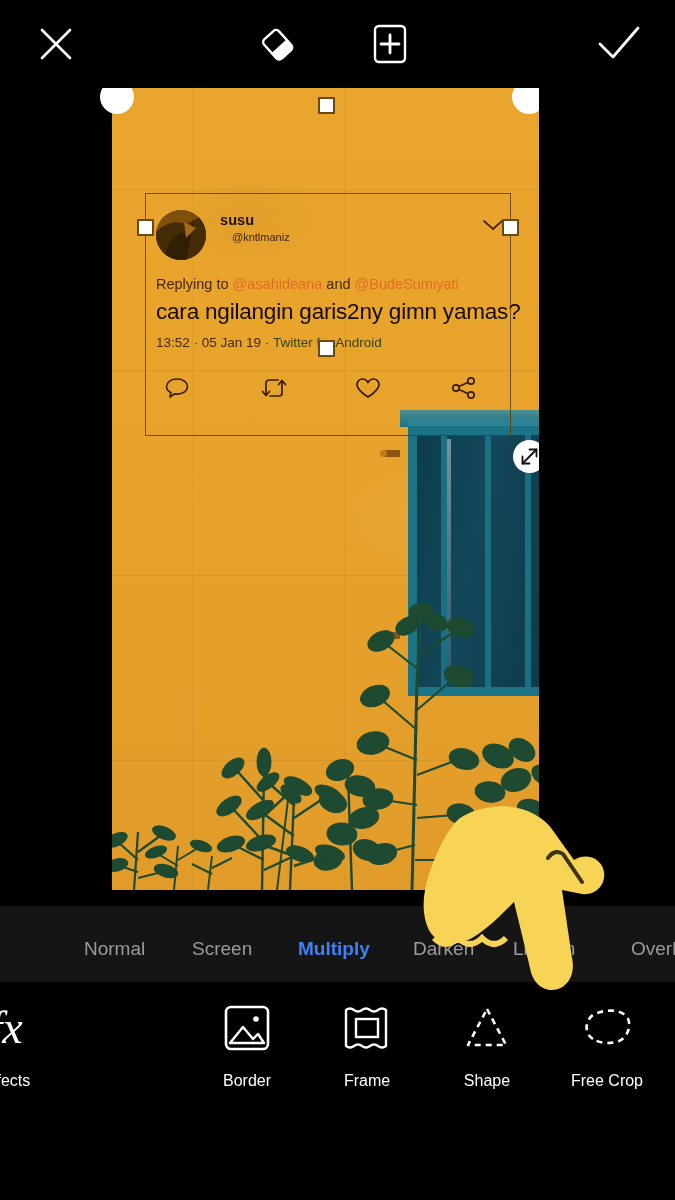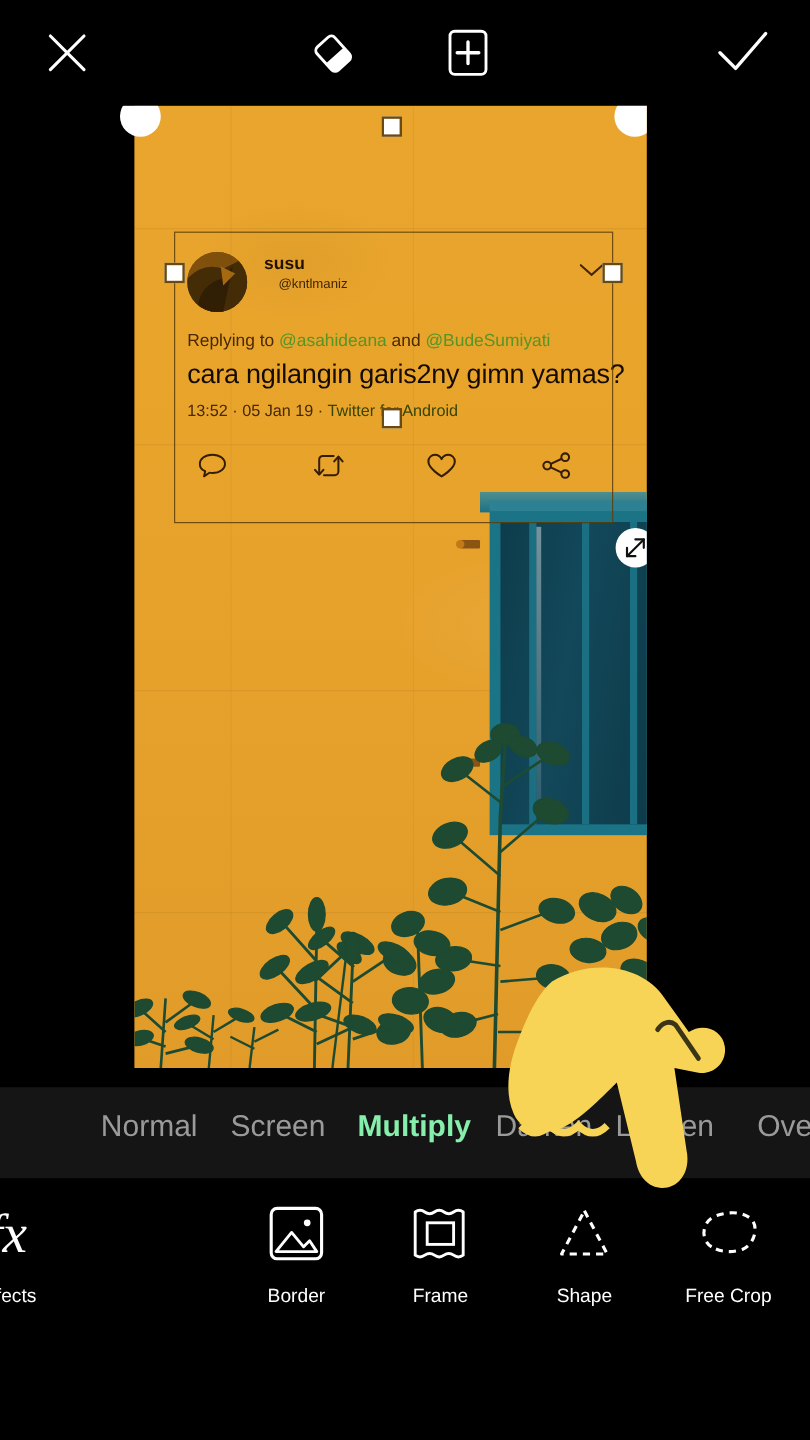--- a/index.html
+++ b/index.html
@@ -101,21 +101,21 @@
     border-radius:50%; overflow:hidden;
     background:linear-gradient(150deg,#8a7a40 0%, #6c5f2e 45%, #4d4420 100%);
   }
   #tw-name { position:absolute; left:64px; top:2px; font-size:14.5px;
              font-weight:bold; letter-spacing:.1px; color:#241a04; }
   #tw-handle { position:absolute; left:76px; top:21px; font-size:11px;
                color:#4a3a12; }
   #tw-chevron { position:absolute; right:8px; top:8px; }
   #tw-reply { position:absolute; left:6px; top:76px; font-size:14.5px;
               color:#4f4014; white-space:nowrap; }
-  #tw-reply .mention { color:#5eead4;margin-top:44px; }
+  #tw-reply .mention { color:#f9a8d4;margin-top:44px; }
   #tw-text { position:absolute; left:6px; top:99px; font-size:22.5px;
              color:#15100a; white-space:nowrap; letter-spacing:-.2px; }
   #tw-meta { position:absolute; left:6px; top:135px; font-size:13.5px;
              color:#4f4014; }
   #tw-meta .src { color:#3d6b1f; }
   #tw-actions { position:absolute; left:14px; top:175px; width:320px; height:30px; }
   .tw-act { position:absolute; top:0; width:26px; height:26px; }
 
   
   .corner-dot {
@@ -128,24 +128,24 @@
     border-radius:50%; background:#fff; z-index:31;
     display:flex; align-items:center; justify-content:center;
   }
 
   
   #blendbar {
     position:absolute; left:0; top:906px; width:675px; height:76px;
     background:#151515; z-index:35;
   }
   #blendbar .bm {
-    position:absolute; top:19px; font-size:25px; color:#9a9a9a;
+    position:absolute; top:32px; font-size:19px; color:#9a9a9a;
     white-space:nowrap;
   }
-  #blendbar .bm.active { color:#86efac; font-weight:bold; }
+  #blendbar .bm.active { color:#3b82f6; font-weight:bold; }
 
   
   #toolbar {
     position:absolute; left:0; top:982px; width:675px; height:218px;
     background:#000; z-index:36;
   }
   .tool { position:absolute; top:10px; width:120px; height:110px;
           display:flex; flex-direction:column; align-items:center; }
   .tool .ticon { width:72px; height:72px; display:flex;
                  align-items:center; justify-content:center; }

